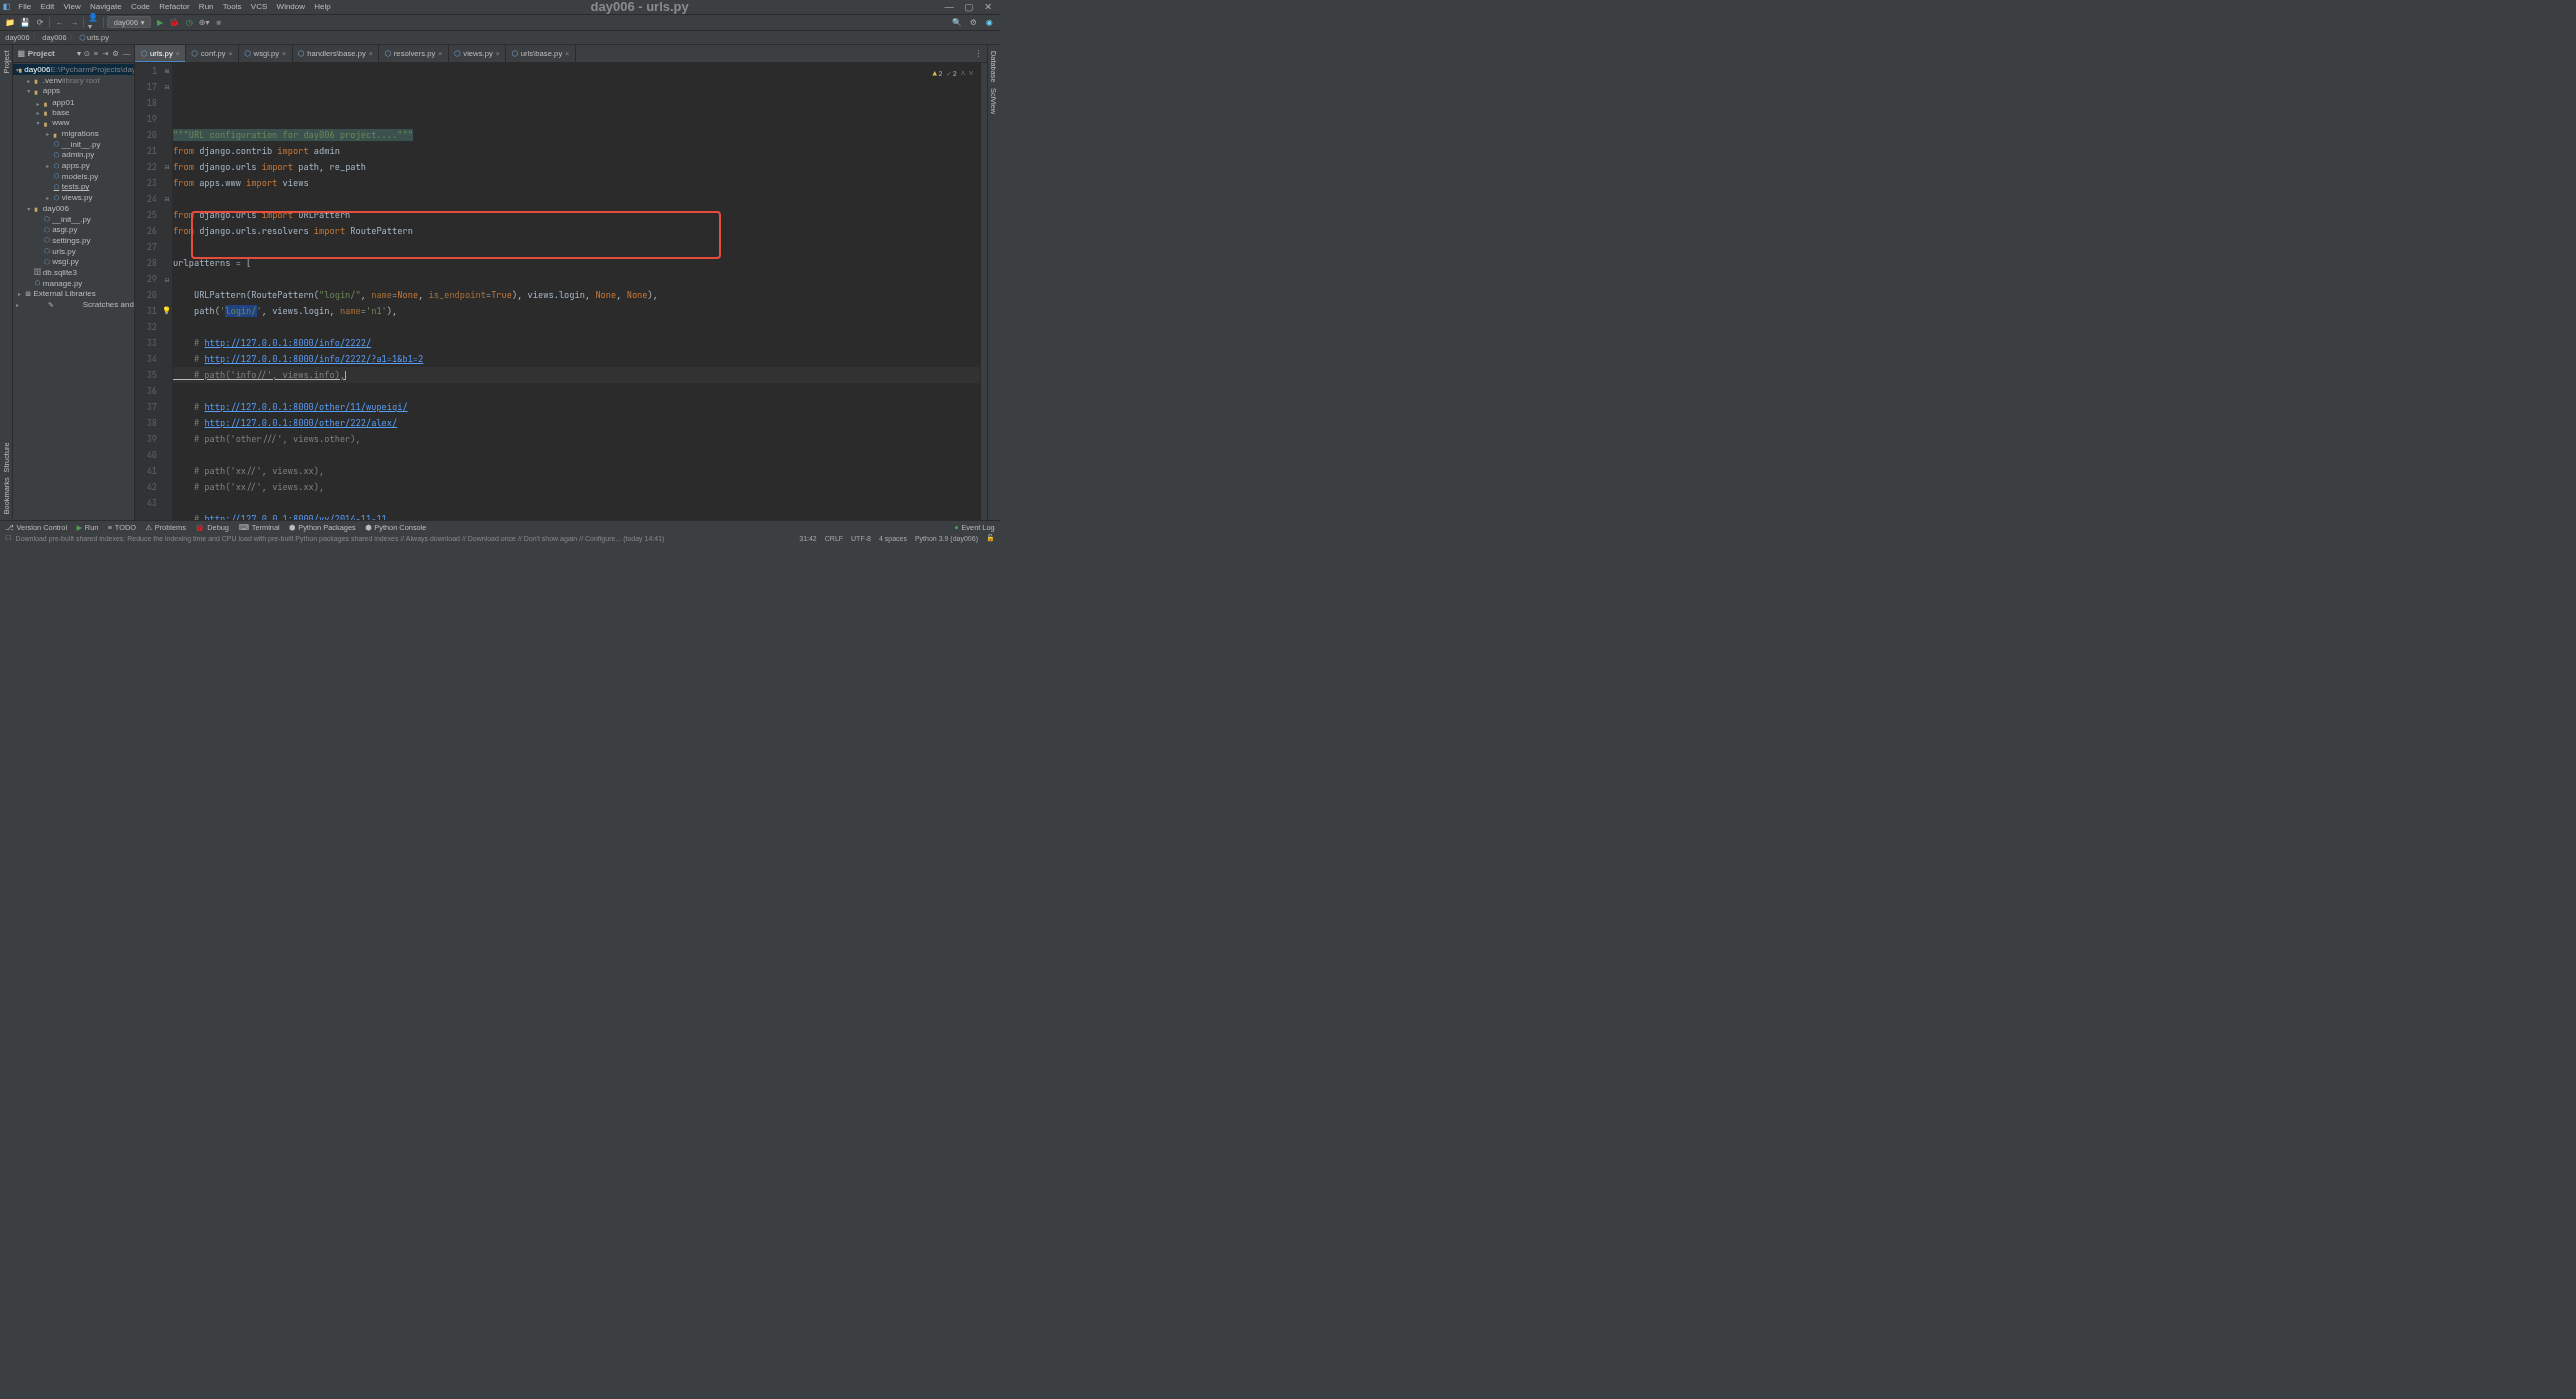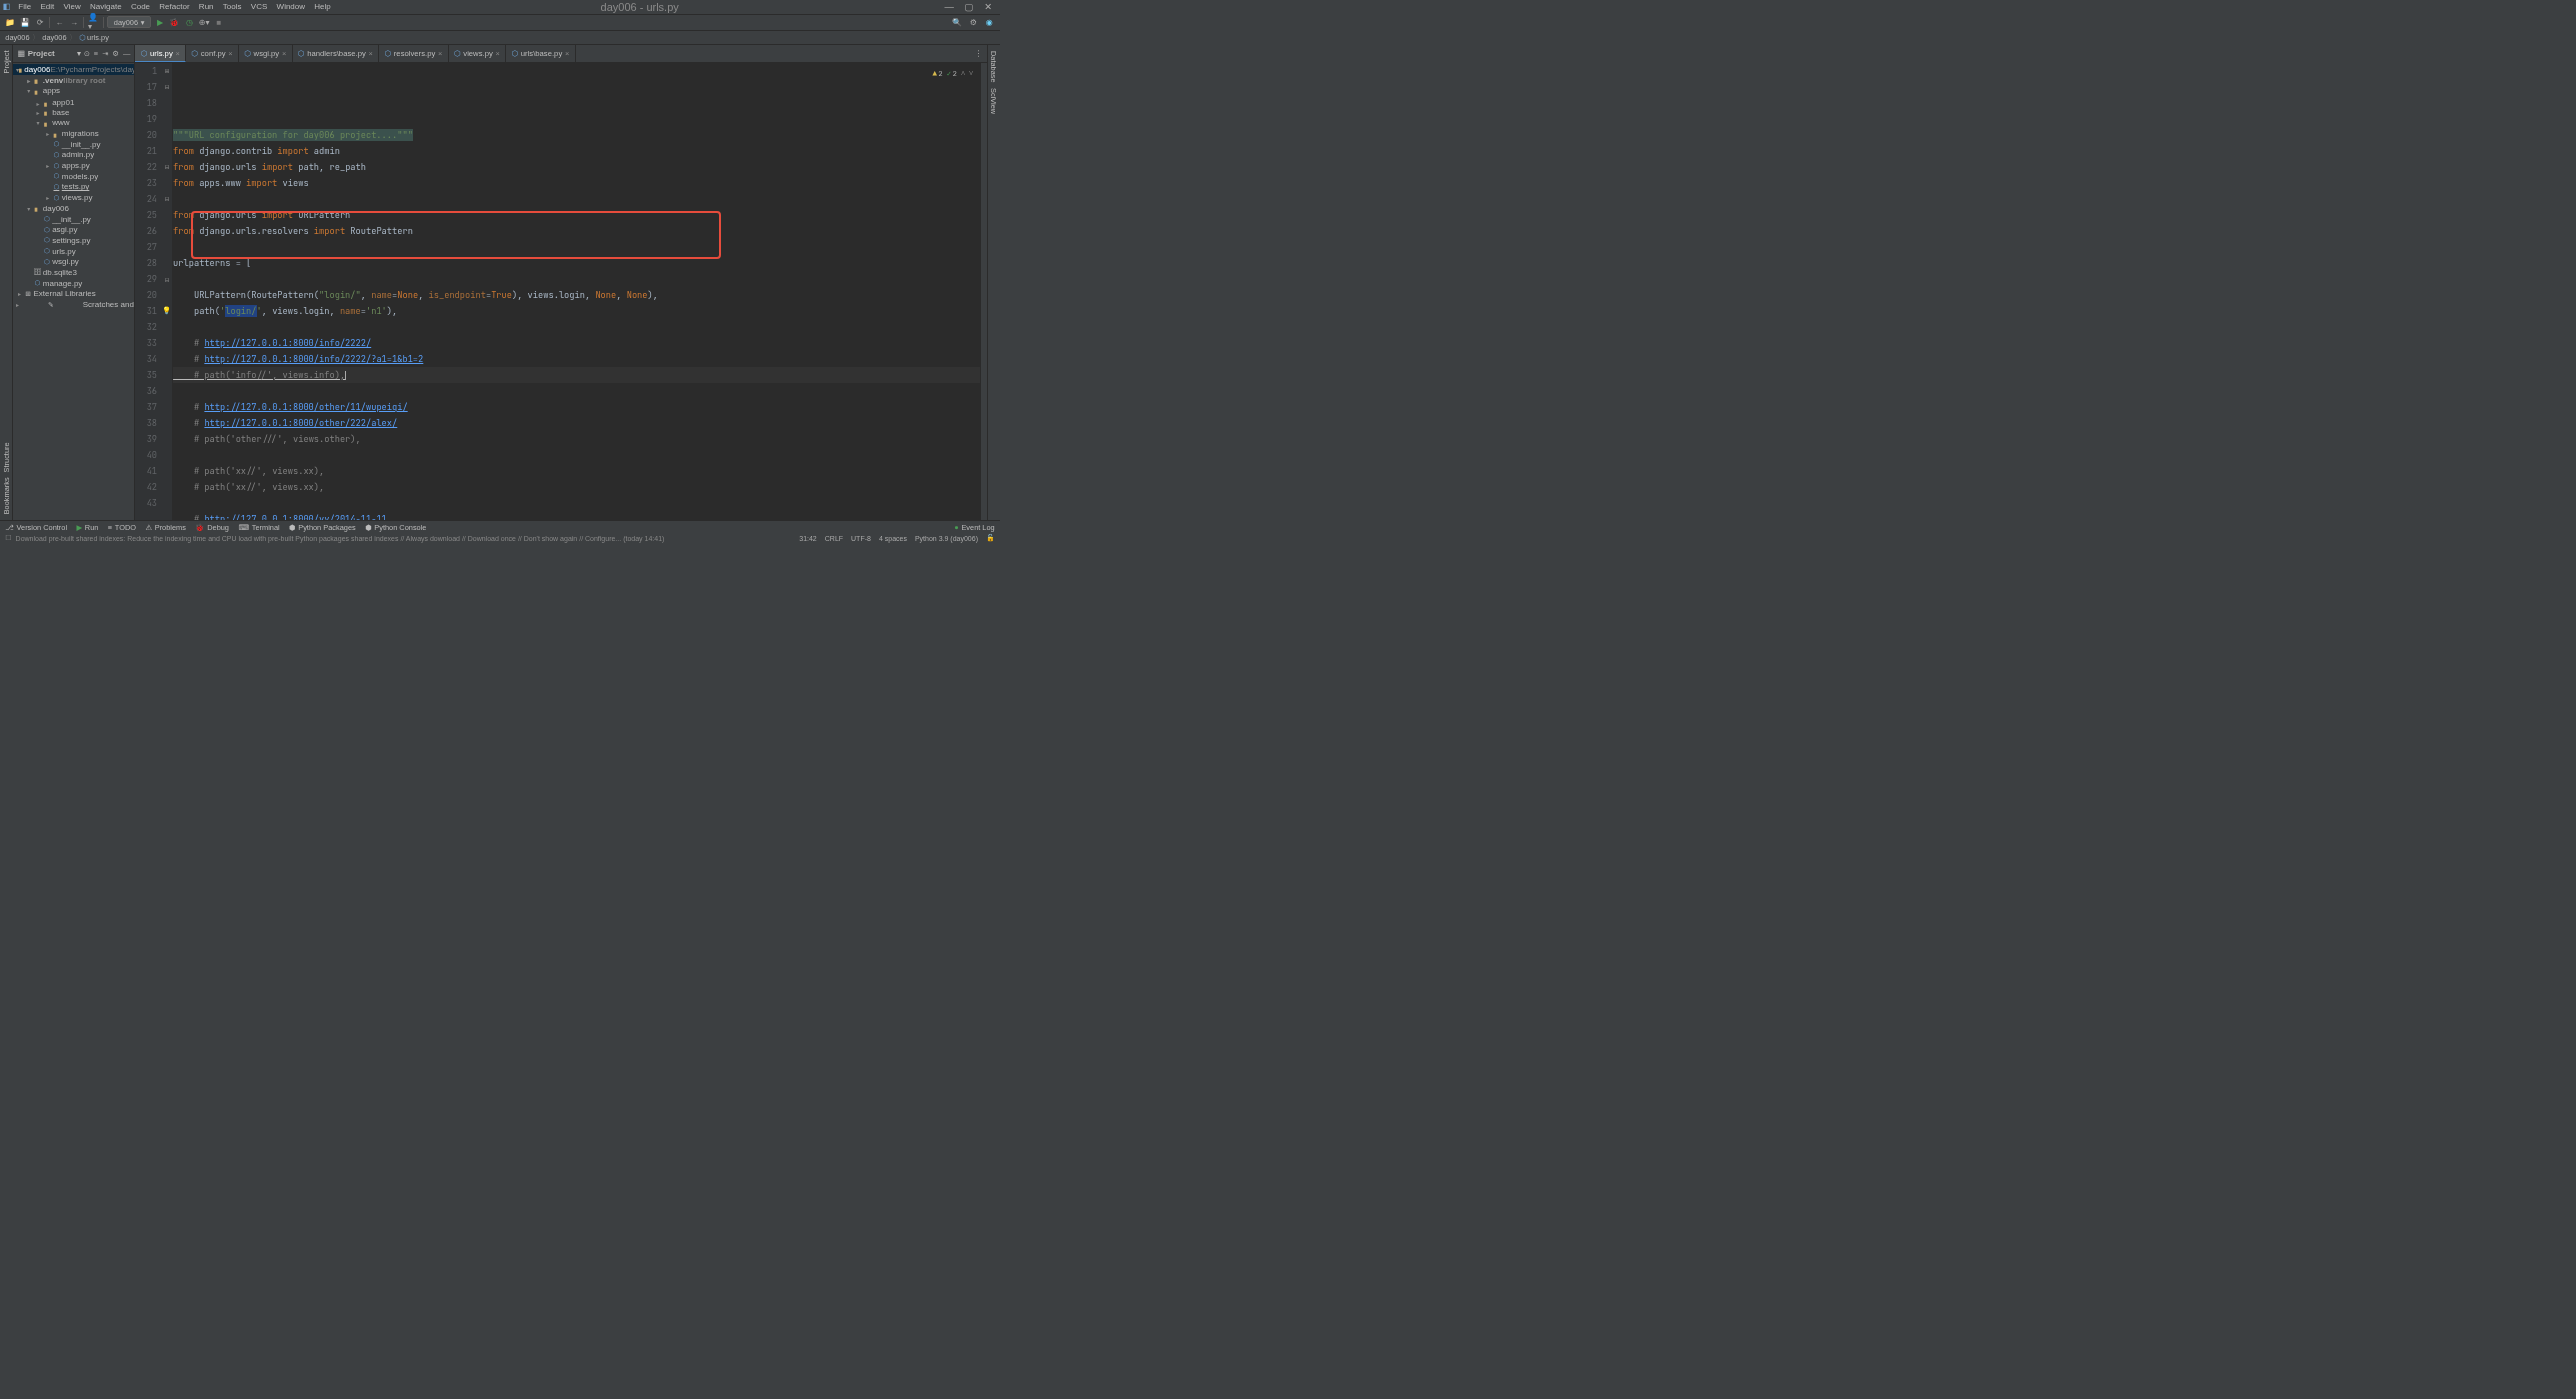--- a/index.html
+++ b/index.html
@@ -16,21 +16,21 @@
 .titlebar {
   height: 14.7px;
   background: #3c3f41;
   display: flex;
   align-items: center;
   padding: 0 2.7px;
   border-bottom: 0.7px solid #2b2b2b;
 }
 .menus { display: flex; gap: 1.3px; }
 .menus span { padding: 12px 4px; cursor: default; }
-.title-center { flex: 1; text-align: center; color: #8a8a8a; font-size: 11px; }
+.title-center { flex: 1; text-align: center; color: #8a8a8a; font-size: 13px; font-weight: bold; }
 .winbtns { display: flex; gap: 10.7px; padding-right: 5.3px; color: #aaa; font-size: 9.4px; }
 
 .toolbar {
   height: 16px;
   background: #3c3f41;
   display: flex;
   align-items: center;
   gap: 4px;
   padding: 0 5.3px;
   border-bottom: 0.7px solid #2b2b2b;
@@ -290,21 +290,21 @@
         <span>—</span>
       </div>
     </div>
     <div class="tree" id="tree">
         <div class="tree-row sel" style="padding-left: 2.7px;">
           <span class="arrow">▾</span>
           <span class="icon folder-icon">▖</span>
           <span>day006</span>
           <span class="grey">  E:\PycharmProjects\day00</span>
         </div>
-        <div class="tree-row" style="padding-left: 12px; font-weight: bold;">
+        <div class="tree-row" style="padding-left: 12px;">
           <span class="arrow">▸</span>
           <span class="icon folder-icon">▖</span>
           <span>.venv</span>
           <span class="grey">  library root</span>
         </div>
         <div class="tree-row" style="padding-left: 12px;">
           <span class="arrow">▾</span>
           <span class="icon folder-icon">▖</span>
           <span>apps</span>
         </div>

